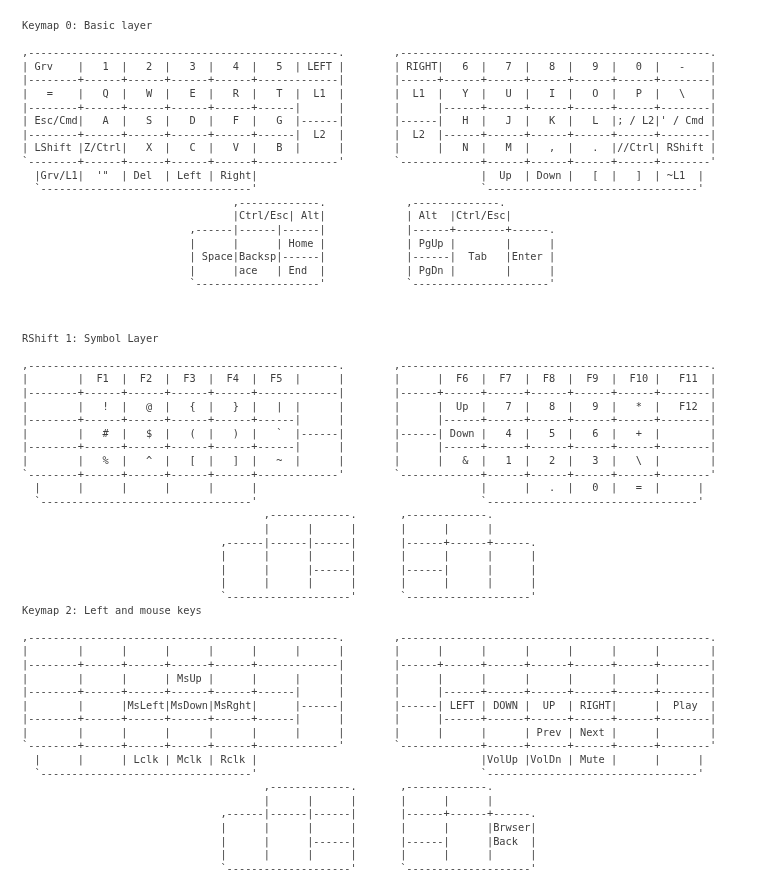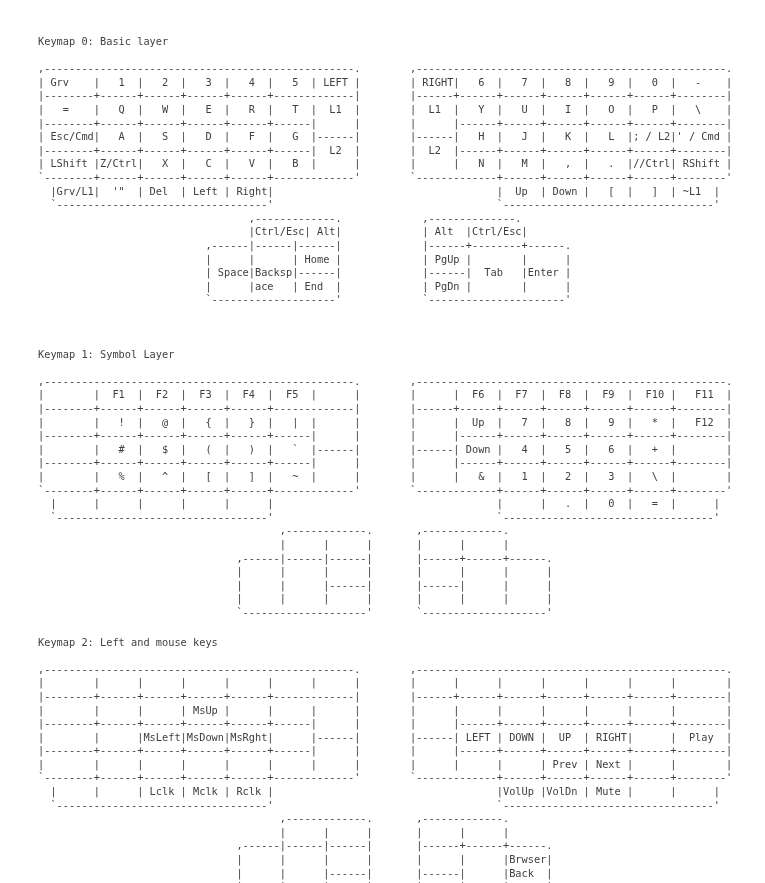--- a/index.html
+++ b/index.html
@@ -12,21 +12,21 @@
     height: 883px;
     overflow: hidden;
   }
   .doc {
     padding: 19px 0 0 22px;
     font-family: "DejaVu Sans Mono", "Liberation Mono", monospace;
     font-size: 10.3px;
     line-height: 13.6px;
     color: #404040;
   }
-  .keymap-section { margin: 16px; }
+  .keymap-section { margin: 0; }
   .keymap-section .heading {
     white-space: pre;
     margin: 0 0 13.6px 0;
     font-weight: normal;
   }
   .keymap-section pre.art {
     margin: 0;
     padding: 0;
     white-space: pre;
     font-family: inherit;
@@ -58,21 +58,21 @@
                                   ,-------------.             ,--------------.
                                   |Ctrl/Esc| Alt|             | Alt  |Ctrl/Esc|
                            ,------|------|------|             |------+--------+------.
                            |      |      | Home |             | PgUp |        |      |
                            | Space|Backsp|------|             |------|  Tab   |Enter |
                            |      |ace   | End  |             | PgDn |        |      |
                            `--------------------'             `----------------------'</pre>
   </section>
 
   <section class="keymap-section gap-after-1">
-    <div class="heading">Keymap 1: Symbol Layer</div>
+    <div class="heading">RShift 1: Symbol Layer</div>
     <pre class="art">,--------------------------------------------------.        ,--------------------------------------------------.
 |        |  F1  |  F2  |  F3  |  F4  |  F5  |      |        |      |  F6  |  F7  |  F8  |  F9  |  F10 |   F11  |
 |--------+------+------+------+------+-------------|        |------+------+------+------+------+------+--------|
 |        |   !  |   @  |   {  |   }  |   |  |      |        |      |  Up  |   7  |   8  |   9  |   *  |   F12  |
 |--------+------+------+------+------+------|      |        |      |------+------+------+------+------+--------|
 |        |   #  |   $  |   (  |   )  |   `  |------|        |------| Down |   4  |   5  |   6  |   +  |        |
 |--------+------+------+------+------+------|      |        |      |------+------+------+------+------+--------|
 |        |   %  |   ^  |   [  |   ]  |   ~  |      |        |      |   &amp;  |   1  |   2  |   3  |   \  |        |
 `--------+------+------+------+------+-------------'        `-------------+------+------+------+------+--------'
   |      |      |      |      |      |                                    |      |   .  |   0  |   =  |      |

